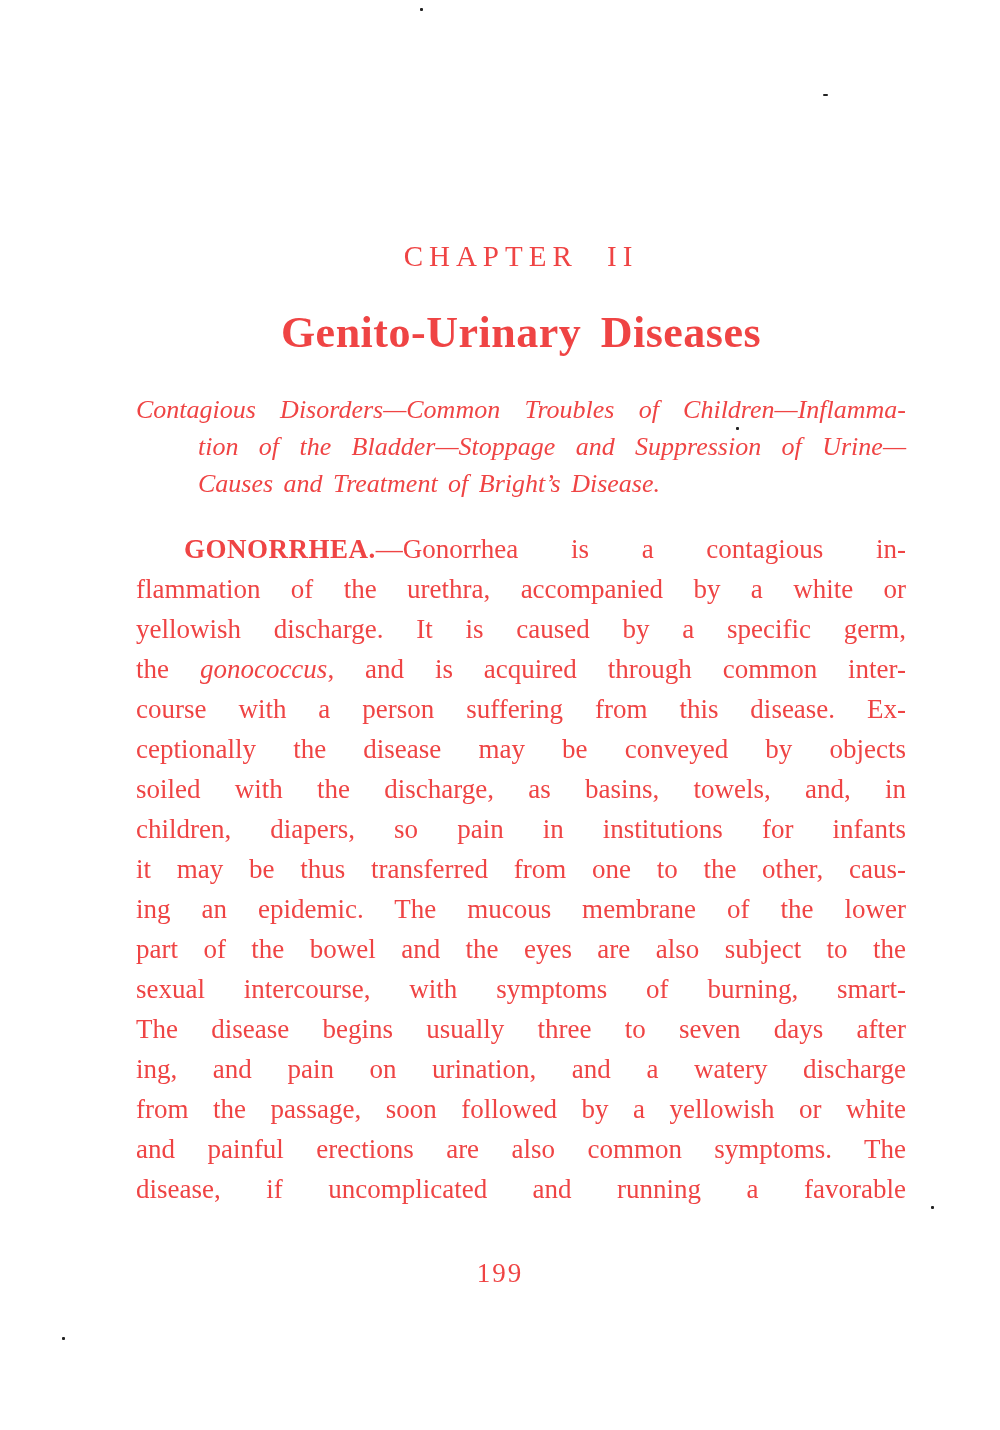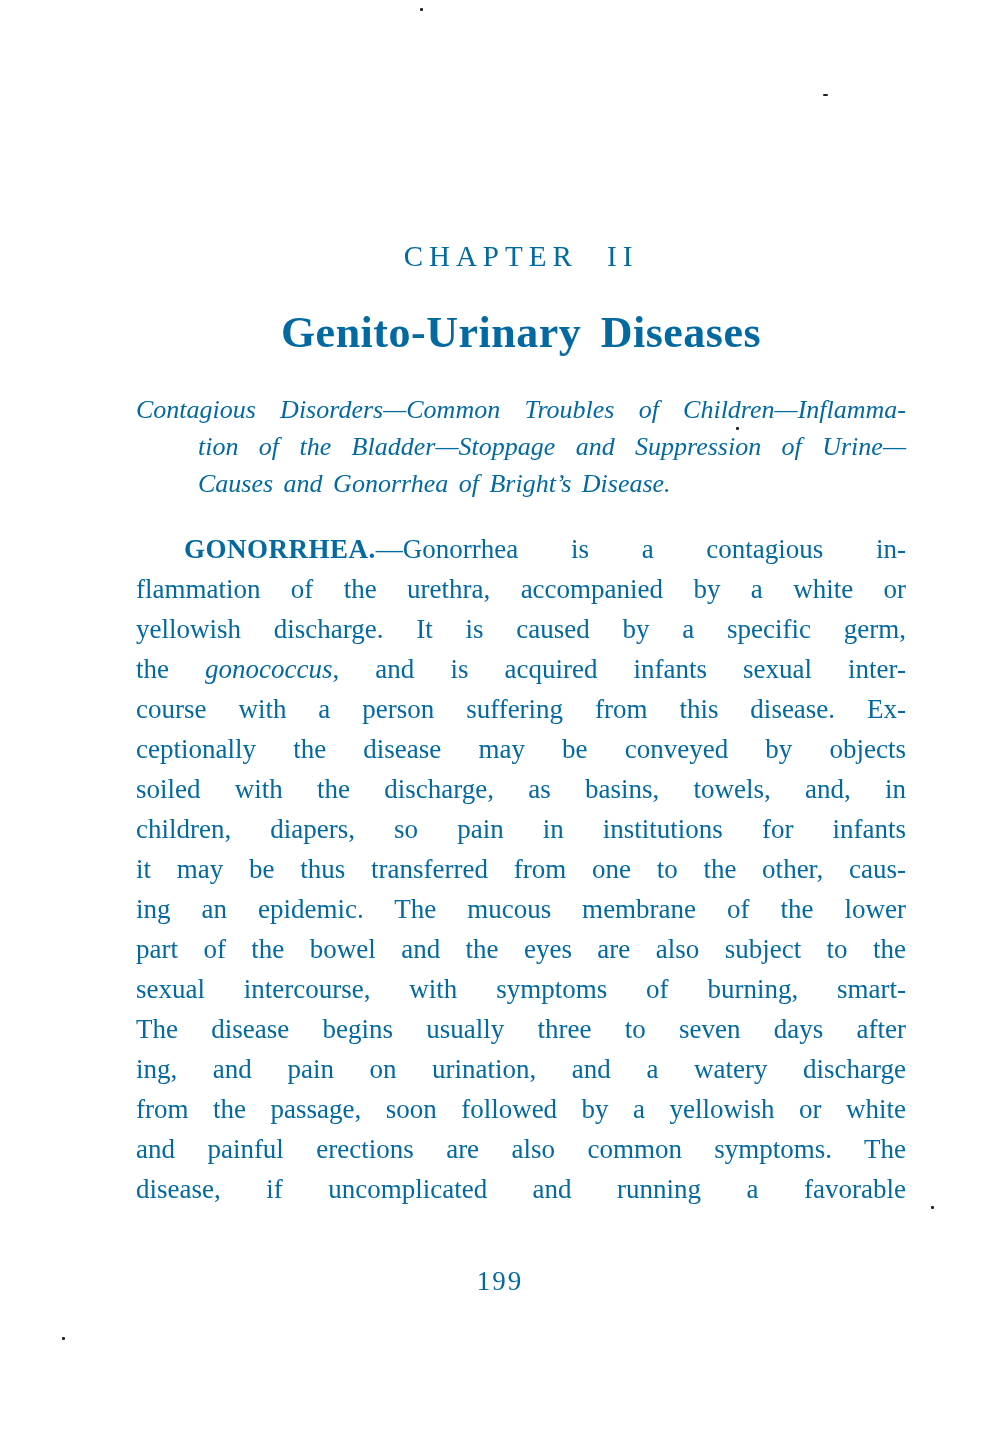--- a/index.html
+++ b/index.html
@@ -7,21 +7,21 @@
     padding: 0;
     background: #e8e8e8;
   }
   .page {
     position: relative;
     width: 1000px;
     height: 1430px;
     background: #ffffff;
     overflow: hidden;
     font-family: "Liberation Serif", "DejaVu Serif", serif;
-    color: #0369a1;
+    color: #ef4444;
     -webkit-font-smoothing: antialiased;
   }
   .content {
     position: absolute;
     left: 136px;
     top: 0;
     width: 770px;
     padding-top: 240px;
   }
   .chapter-heading {
@@ -68,21 +68,20 @@
   .body-line span.bold { font-weight: 700; letter-spacing: 0.5px; }
   .body-line span.italic { font-style: italic; }
   .page-number {
     position: absolute;
     top: 1258px;
     left: 0;
     width: 100%;
     text-align: center;
     font-size: 27px;
     letter-spacing: 2px;
-    margin-top: 8px;
   }
   .speck {
     position: absolute;
     background: #222;
     border-radius: 1px;
   }
 </style>
 </head>
 <body>
 
@@ -95,28 +94,28 @@
   <div class="speck" style="left:62px;  top:1337px; width:3px; height:3px;"></div>
 
   <div class="content">
     <div class="chapter-heading">CHAPTER II</div>
 
     <div class="page-title">Genito-Urinary Diseases</div>
 
     <div class="subtitle">
         <div class="sub-line justify">Contagious Disorders—Common Troubles of Children—Inflamma-</div>
         <div class="sub-line indent justify">tion of the Bladder—Stoppage and Suppression of Urine—</div>
-        <div class="sub-line indent">Causes and Gonorrhea of Bright’s Disease.</div>
+        <div class="sub-line indent">Causes and Treatment of Bright’s Disease.</div>
       </div>
 
     <div class="body-text">
         <div class="body-line first"><span class="bold">GONORRHEA.</span><span class="normal">—Gonorrhea is a contagious in-</span></div>
         <div class="body-line"><span class="normal">flammation of the urethra, accompanied by a white or</span></div>
         <div class="body-line"><span class="normal">yellowish discharge. It is caused by a specific germ,</span></div>
-        <div class="body-line"><span class="normal">the </span><span class="italic">gonococcus</span><span class="normal">, and is acquired infants sexual inter-</span></div>
+        <div class="body-line"><span class="normal">the </span><span class="italic">gonococcus</span><span class="normal">, and is acquired through common inter-</span></div>
         <div class="body-line"><span class="normal">course with a person suffering from this disease. Ex-</span></div>
         <div class="body-line"><span class="normal">ceptionally the disease may be conveyed by objects</span></div>
         <div class="body-line"><span class="normal">soiled with the discharge, as basins, towels, and, in</span></div>
         <div class="body-line"><span class="normal">children, diapers, so pain in institutions for infants</span></div>
         <div class="body-line"><span class="normal">it may be thus transferred from one to the other, caus-</span></div>
         <div class="body-line"><span class="normal">ing an epidemic. The mucous membrane of the lower</span></div>
         <div class="body-line"><span class="normal">part of the bowel and the eyes are also subject to the</span></div>
         <div class="body-line"><span class="normal">sexual intercourse, with symptoms of burning, smart-</span></div>
         <div class="body-line"><span class="normal">The disease begins usually three to seven days after</span></div>
         <div class="body-line"><span class="normal">ing, and pain on urination, and a watery discharge</span></div>

